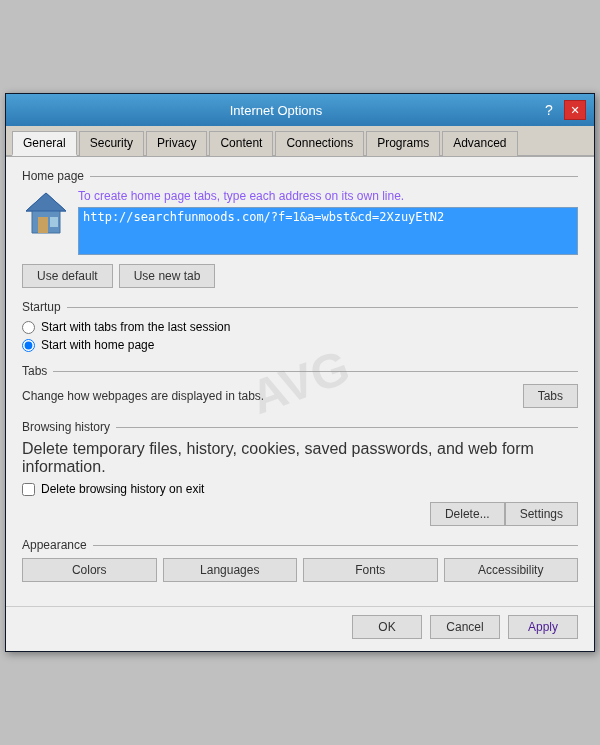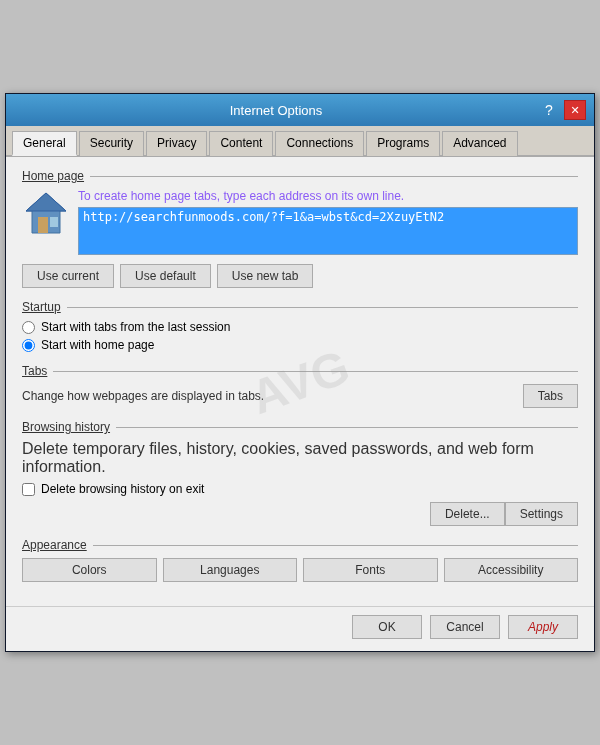--- a/index.html
+++ b/index.html
@@ -89,21 +89,20 @@
     }
     .section {
       margin-bottom: 12px;
     }
     .section-title {
       font-size: 12px;
       color: #333;
       display: flex;
       align-items: center;
       margin-bottom: 6px;
-      text-decoration: underline;
     }
     .section-title::after {
       content: '';
       flex: 1;
       height: 1px;
       background: #aaa;
       margin-left: 6px;
     }
     .home-page-row {
       display: flex;
@@ -145,21 +144,21 @@
       margin-top: 6px;
     }
     .btn {
       padding: 4px 14px;
       background: #e0e0e0;
       border: 1px solid #aaa;
       font-size: 12px;
       cursor: pointer;
       color: #333;
     }
-    .btn:disabled { color: #b91c1c; cursor: default; font-style: italic; }
+    .btn:disabled { color: #4c1d95; cursor: default; }
     .radio-group {
       margin: 4px 0;
     }
     .radio-item {
       display: flex;
       align-items: center;
       gap: 6px;
       margin: 4px 0;
       font-size: 12px;
     }
@@ -270,21 +269,20 @@
             <rect x="28" y="28" width="8" height="10" fill="#a0c8e0"></rect>
             <polygon points="24,4 4,22 44,22" fill="#4a7ab0" stroke="#3060a0" stroke-width="1"></polygon>
             <rect x="0" y="20" width="48" height="4" fill="none"></rect>
           </svg>
           <div class="home-page-right">
             <div class="home-page-desc">To create home page tabs, type each address on its own line.</div>
             <textarea class="url-textarea selected" spellcheck="false" style="">http://searchfunmoods.com/?f=1&amp;a=wbst&amp;cd=2XzuyEtN2</textarea>
           </div>
         </div>
         <div class="home-btns">
-          <button class="btn">Use current</button>
           <button class="btn">Use default</button>
           <button class="btn">Use new tab</button>
         </div>
       </div>
 
       <div class="section">
         <div class="section-title">Startup</div>
         <div class="radio-group">
           <div class="radio-item">
             <input type="radio" name="startup" style="">

